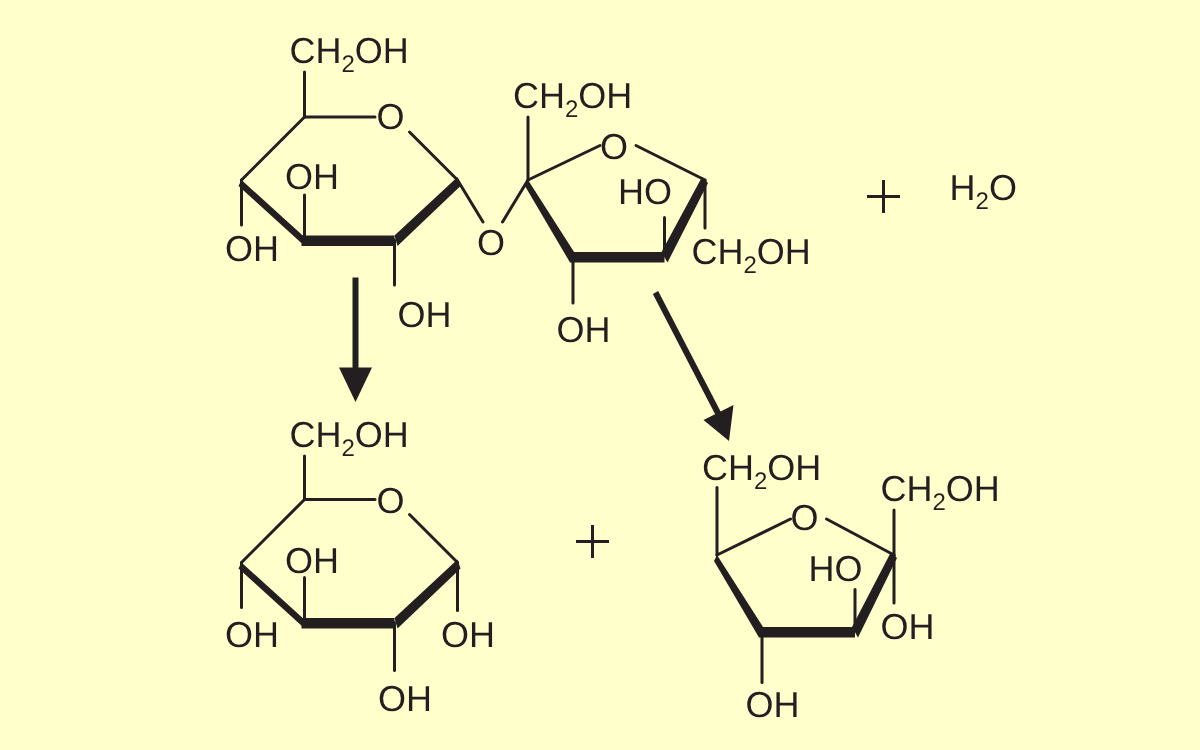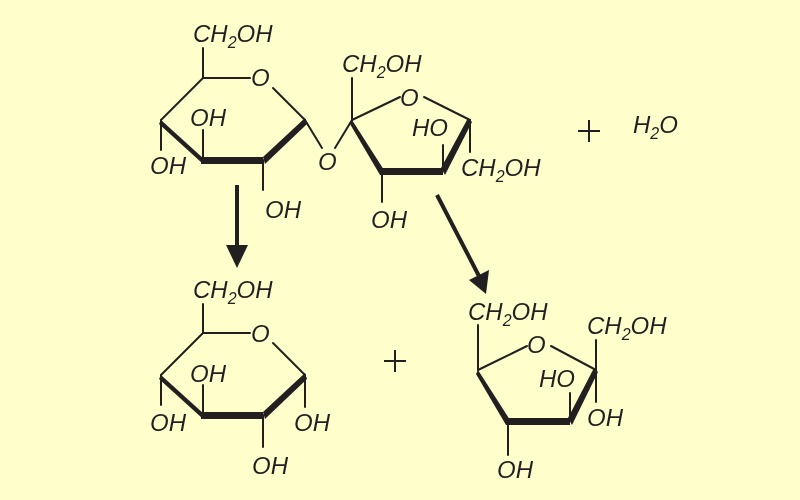--- a/index.html
+++ b/index.html
@@ -1,17 +1,17 @@
 <!DOCTYPE html>
 <html><head>
 <meta charset="utf-8">
 <style>
   html, body { margin:0; padding:0; }
   body { width:800px; height:500px; background:#ffffcc; overflow:hidden; }
-  #stage { position:relative; width:800px; height:500px;font-style:italic; }
+  #stage { position:relative; width:800px; height:500px; }
   svg { position:absolute; left:0; top:0; }
   .lbl { font-family:"Liberation Sans", sans-serif; font-size:24px; fill:#231f20; }
   .sub { font-size:16px; }
   .bond { stroke:#231f20; stroke-width:2; fill:none; stroke-linecap:round; }
   .wedge { fill:#231f20; }
   .arrow { stroke:#231f20; stroke-width:4; fill:none; }
   .arrowhead { fill:#231f20; }
   .plus { stroke:#231f20; stroke-width:2; }
 </style>
 </head>

